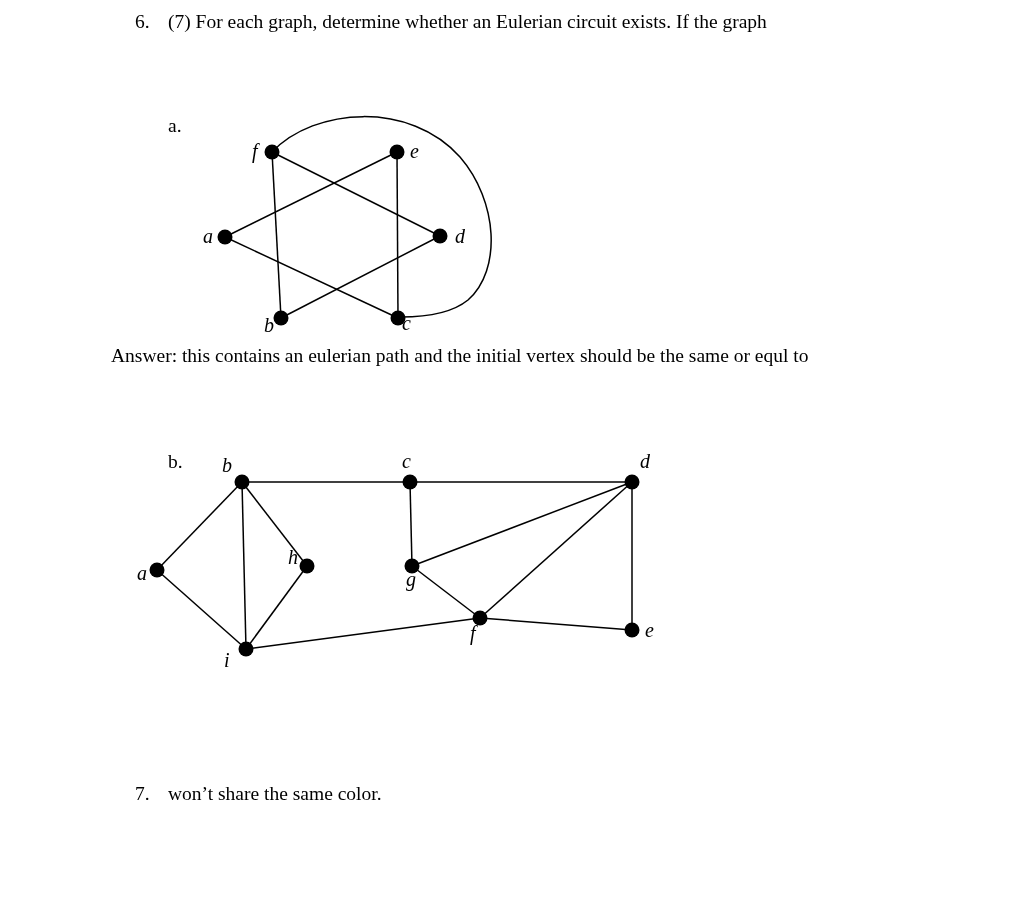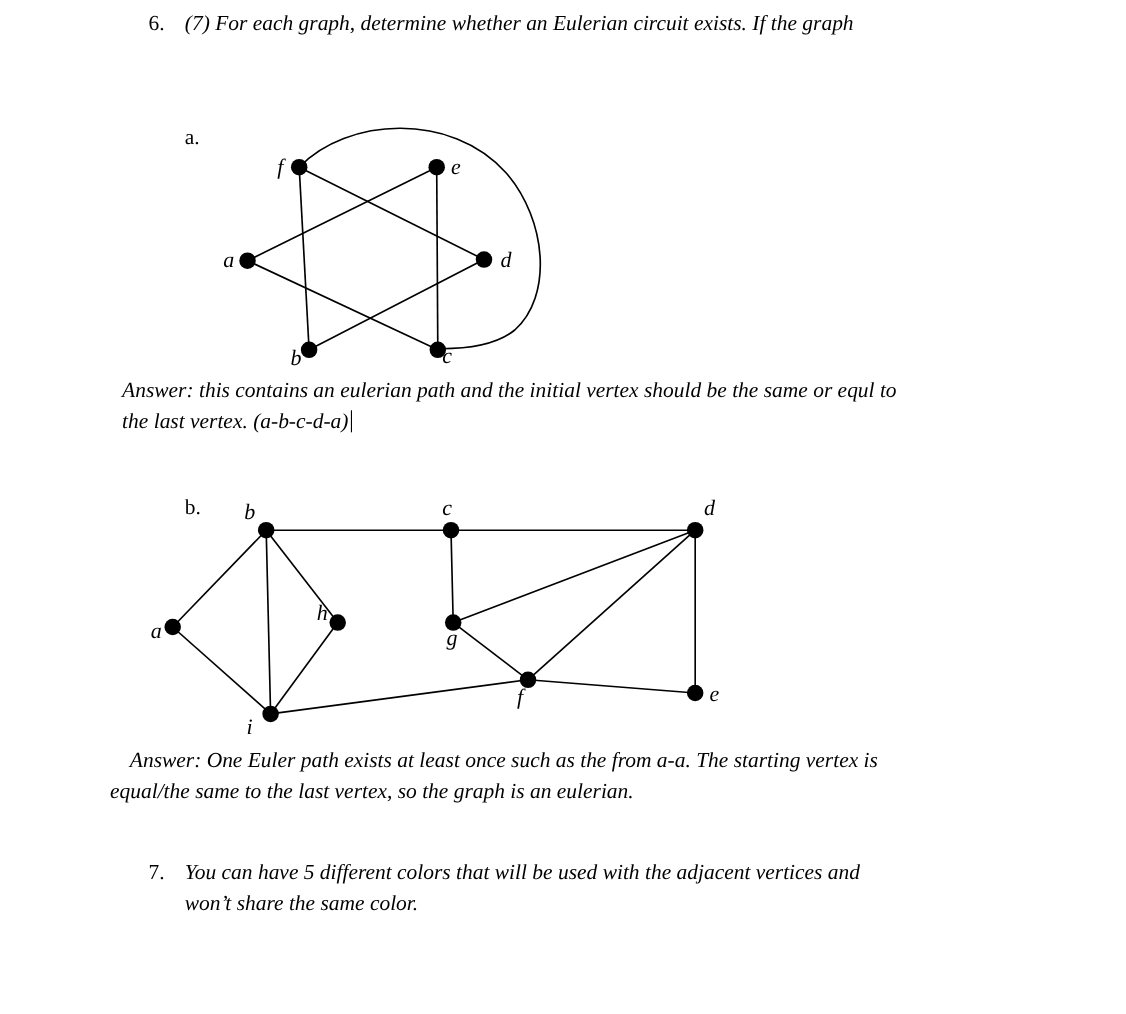--- a/index.html
+++ b/index.html
@@ -1,21 +1,21 @@
 <!DOCTYPE html>
 <html><head>
 <meta charset="utf-8">
 <style>
   html,body{margin:0;padding:0;}
   body{
     width:1024px;height:922px;background:#ffffff;color:#000000;
     font-family:"Liberation Serif", serif;position:relative;overflow:hidden;
   }
   .abs{position:absolute;}
-  .line{font-size:19.5px;line-height:28px;white-space:nowrap;font-style:italic;}
+  .line{font-size:19.5px;line-height:28px;white-space:nowrap;}
   .num{font-size:19.5px;line-height:28px;}
   .part-label{font-size:19.5px;line-height:28px;}
   .cursor{
     display:inline-block;width:1.5px;height:20px;background:#000;
     margin-left:2px;vertical-align:-4px;
   }
   sub.k5{font-size:13px;}
   svg text.vlabel{
     font-family:"Liberation Serif", serif;
     font-style:italic;font-size:20px;fill:#000;
@@ -50,21 +50,20 @@
       <circle cx="290" cy="141" r="7.5" fill="#000000"></circle>
       <text x="305" y="148" class="vlabel">d</text>
       <circle cx="131" cy="223" r="7.5" fill="#000000"></circle>
       <text x="114" y="237" class="vlabel">b</text>
       <circle cx="248" cy="223" r="7.5" fill="#000000"></circle>
       <text x="252" y="235" class="vlabel">c</text>
     </svg>
 
   <div class="abs" style="left:111px;top:342px">
     <div class="line">Answer: this contains an eulerian path and the initial vertex should be the same or equl to</div>
-    <div class="line"><span>the last vertex. (a-b-c-d-a)</span><span class="cursor"></span></div>
   </div>
 
   <div class="abs part-label" style="left:168px;top:448px">b.</div>
 
   <svg class="abs" style="left:120px;top:450px" width="570" height="230">
       <line x1="37" y1="120" x2="122" y2="32" stroke="#000000" stroke-width="1.5"></line>
       <line x1="37" y1="120" x2="126" y2="199" stroke="#000000" stroke-width="1.5"></line>
       <line x1="122" y1="32" x2="126" y2="199" stroke="#000000" stroke-width="1.5"></line>
       <line x1="122" y1="32" x2="187" y2="116" stroke="#000000" stroke-width="1.5"></line>
       <line x1="122" y1="32" x2="290" y2="32" stroke="#000000" stroke-width="1.5"></line>
@@ -90,24 +89,19 @@
       <circle cx="292" cy="116" r="7.5" fill="#000000"></circle>
       <text x="286" y="136" class="vlabel">g</text>
       <circle cx="360" cy="168" r="7.5" fill="#000000"></circle>
       <text x="350" y="190" class="vlabel">f</text>
       <circle cx="126" cy="199" r="7.5" fill="#000000"></circle>
       <text x="104" y="217" class="vlabel">i</text>
       <circle cx="512" cy="180" r="7.5" fill="#000000"></circle>
       <text x="525" y="187" class="vlabel">e</text>
     </svg>
 
-  <div class="abs" style="left:100px;top:678px">
-    <div class="line" style="padding-left:18px">Answer: One Euler path exists at least once such as the from a-a. The starting vertex is</div>
-    <div class="line">equal/the same to the last vertex, so the graph is an eulerian.</div>
-  </div>
 
   <div class="abs num" style="left:135px;top:780px">7.</div>
   <div class="abs" style="left:168px;top:780px">
-    <div class="line">You can have 5 different colors that will be used with the adjacent vertices and</div>
     <div class="line">won’t share the same color.</div>
   </div>
 
 </div>
 
 </body></html>

